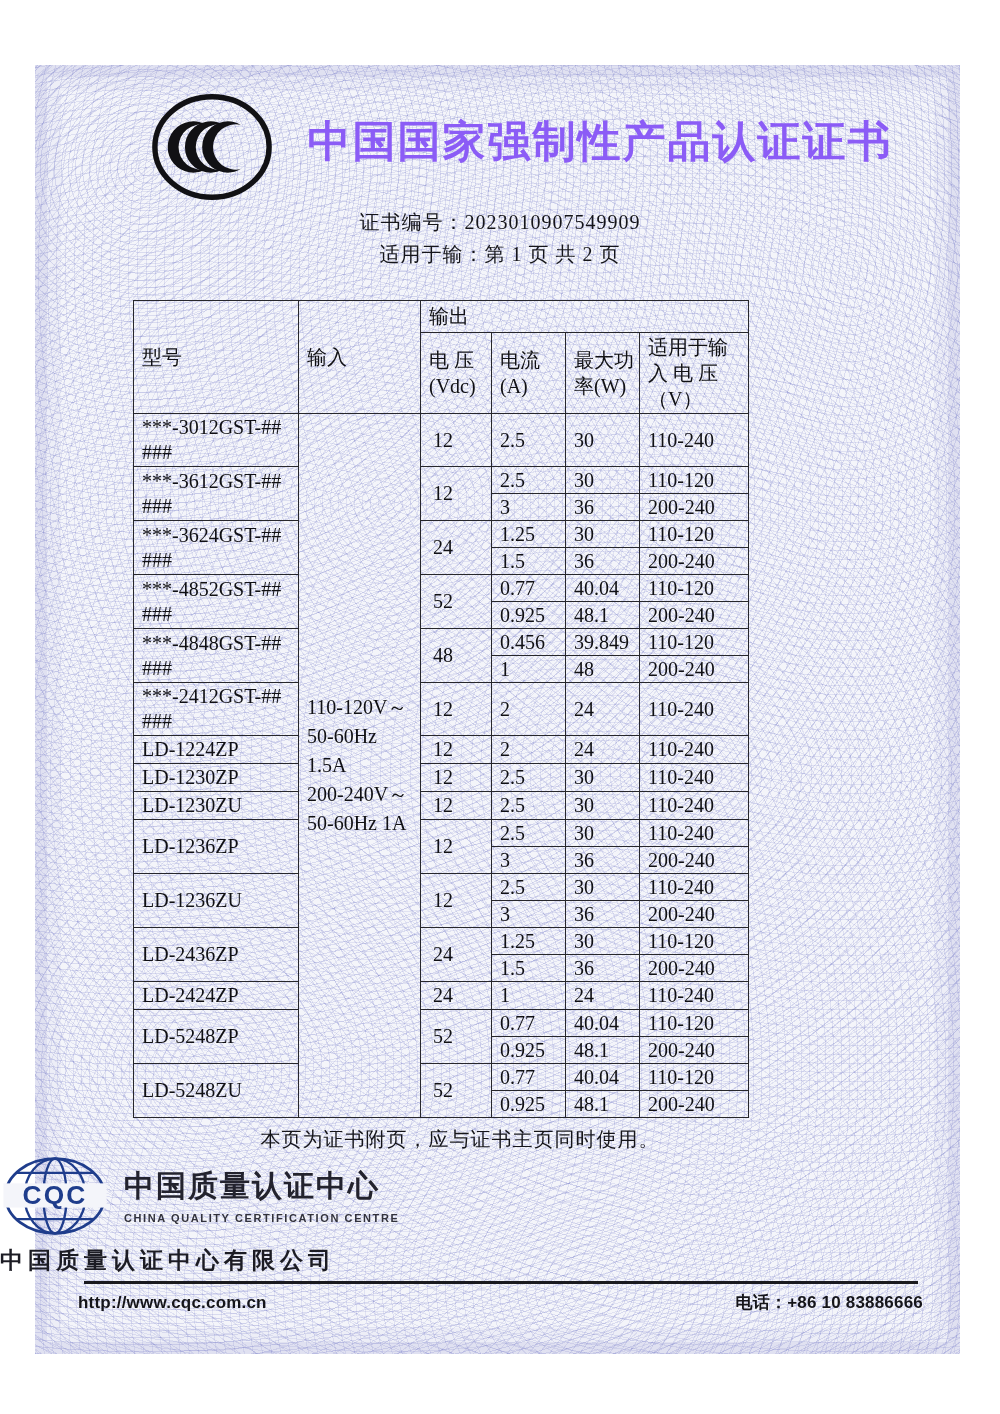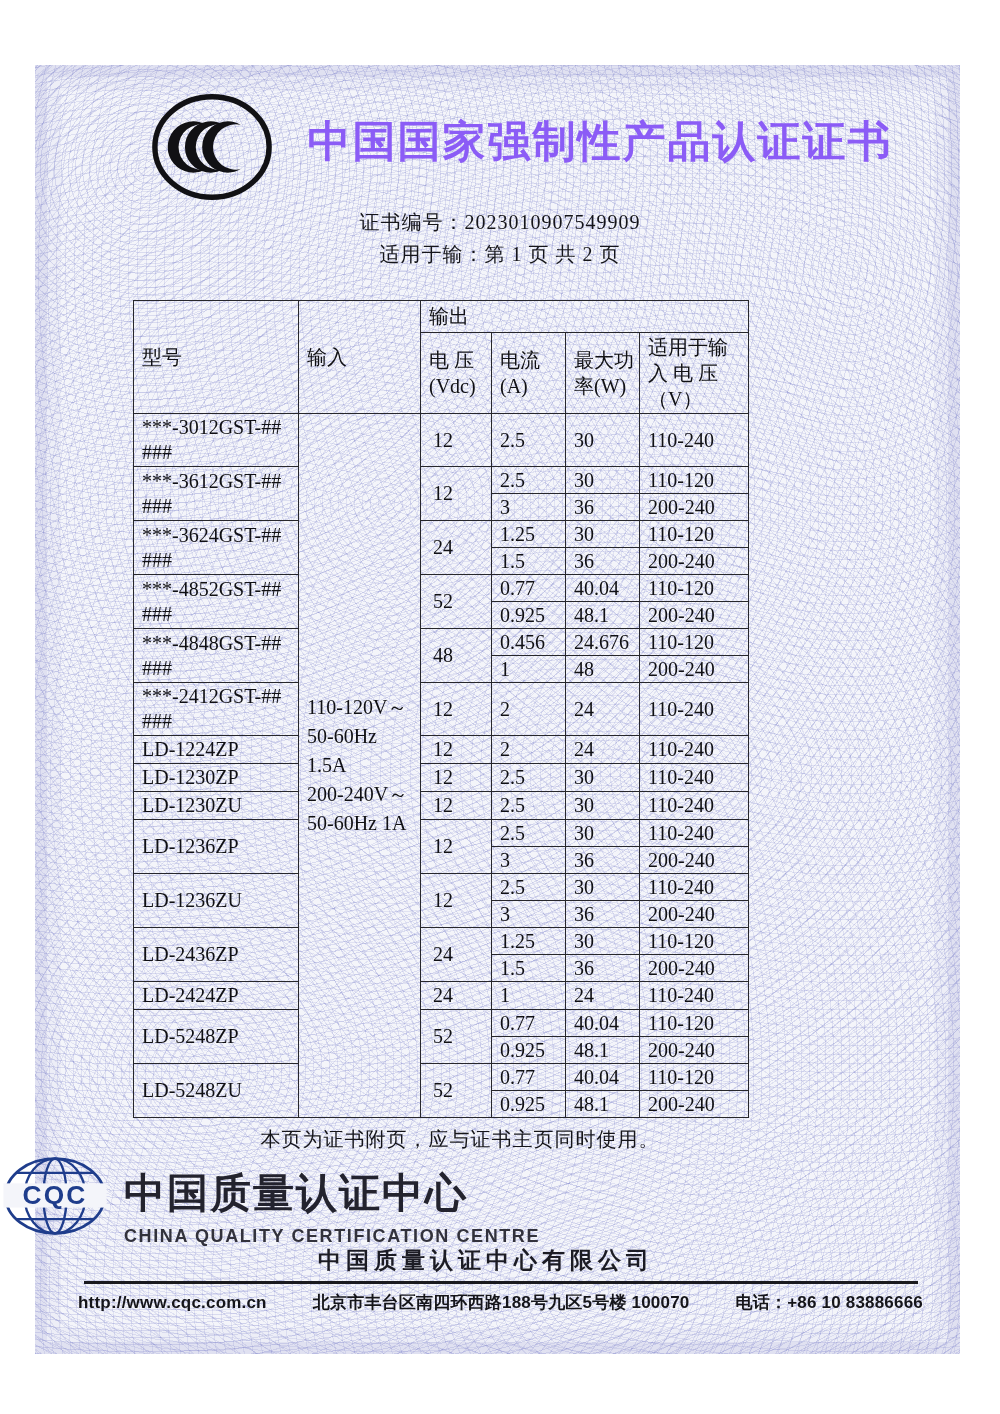--- a/index.html
+++ b/index.html
@@ -49,24 +49,24 @@
   td.input-cell { line-height:29px; vertical-align:middle; }
 
   
   .note { position:absolute; left:0; top:1126px; width:920px; text-align:center;
     font-size:20px; letter-spacing:1px; color:#15151a; }
   .issuer { position:absolute; left:0; top:1156px; width:1000px;
     display:flex; align-items:flex-start; gap:14px; }
   .cqc-globe { width:110px; height:80px; flex:0 0 auto; }
   .issuer-names { padding-top:10px; }
   .issuer-cn { font-family:"Liberation Sans","DejaVu Sans",sans-serif; font-weight:bold;
-    font-size:41px; letter-spacing:2px; color:#23232e; }
+    font-size:30px; letter-spacing:2px; color:#23232e; }
   .issuer-en { font-family:"Liberation Sans","DejaVu Sans",sans-serif; font-weight:bold;
-    font-size:18px; letter-spacing:1.6px; color:#32323c; margin-top:5px; }
-  .company { position:absolute; left:0; top:1245px; width:972px; text-align:center;
+    font-size:11px; letter-spacing:1.6px; color:#32323c; margin-top:5px; }
+  .company { position:absolute; left:0; top:1245px; width:972px; 
     font-family:"Liberation Sans","DejaVu Sans",sans-serif; font-weight:bold;
     font-size:23px; letter-spacing:5px; color:#1c1c24; }
   .divider { position:absolute; left:84px; top:1281px; width:834px; height:3px; background:#1a1a1f; }
   .footer-row { position:absolute; left:78px; top:1291px; width:845px;
     display:flex; justify-content:space-between; align-items:center;
     font-family:"Liberation Sans","DejaVu Sans",sans-serif; font-weight:bold;
     font-size:17px; color:#15151a; letter-spacing:0.2px;text-align:center; }
 </style>
 </head>
 <body>
@@ -170,21 +170,21 @@
     <td>0.925</td>
     <td>48.1</td>
     <td>200-240</td>
   </tr>
 
   <tr class="r27">
     <td class="model" rowspan="2">***-4848GST-##
 ###</td>
     <td class="v" rowspan="2">48</td>
     <td>0.456</td>
-    <td>24.676</td>
+    <td>39.849</td>
     <td>110-120</td>
   </tr>
   <tr class="r27">
     <td>1</td>
     <td>48</td>
     <td>200-240</td>
   </tr>
 
   <tr class="r52">
     <td class="model">***-2412GST-##
@@ -314,15 +314,14 @@
     <div class="issuer-en">CHINA QUALITY CERTIFICATION CENTRE</div>
   </div>
 </div>
 
 <div class="company">中国质量认证中心有限公司</div>
 
 <div class="divider"></div>
 
 <div class="footer-row">
   <span>http://www.cqc.com.cn</span>
-  <span>北京市丰台区南四环西路188号九区5号楼  100070</span>
   <span>电话：+86 10 83886666</span>
 </div>
 
 </body></html>

